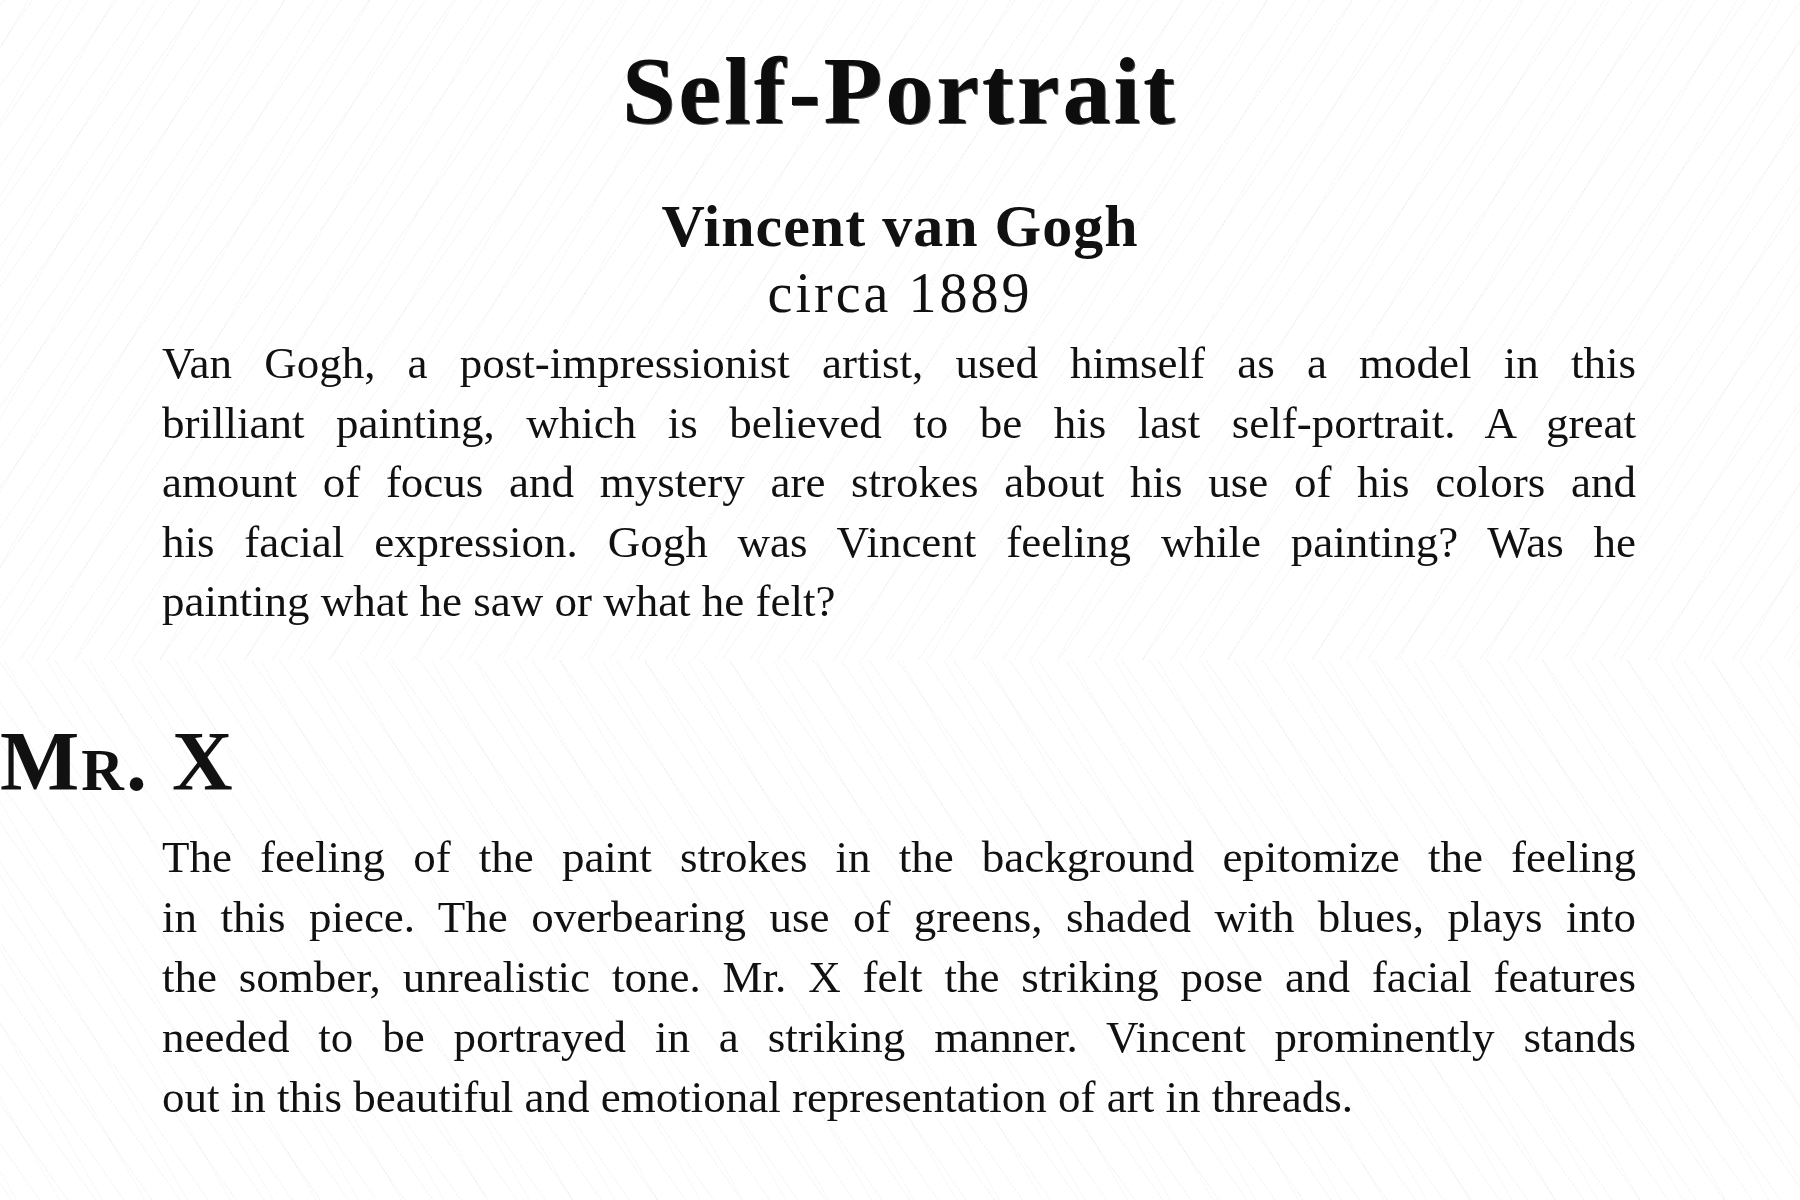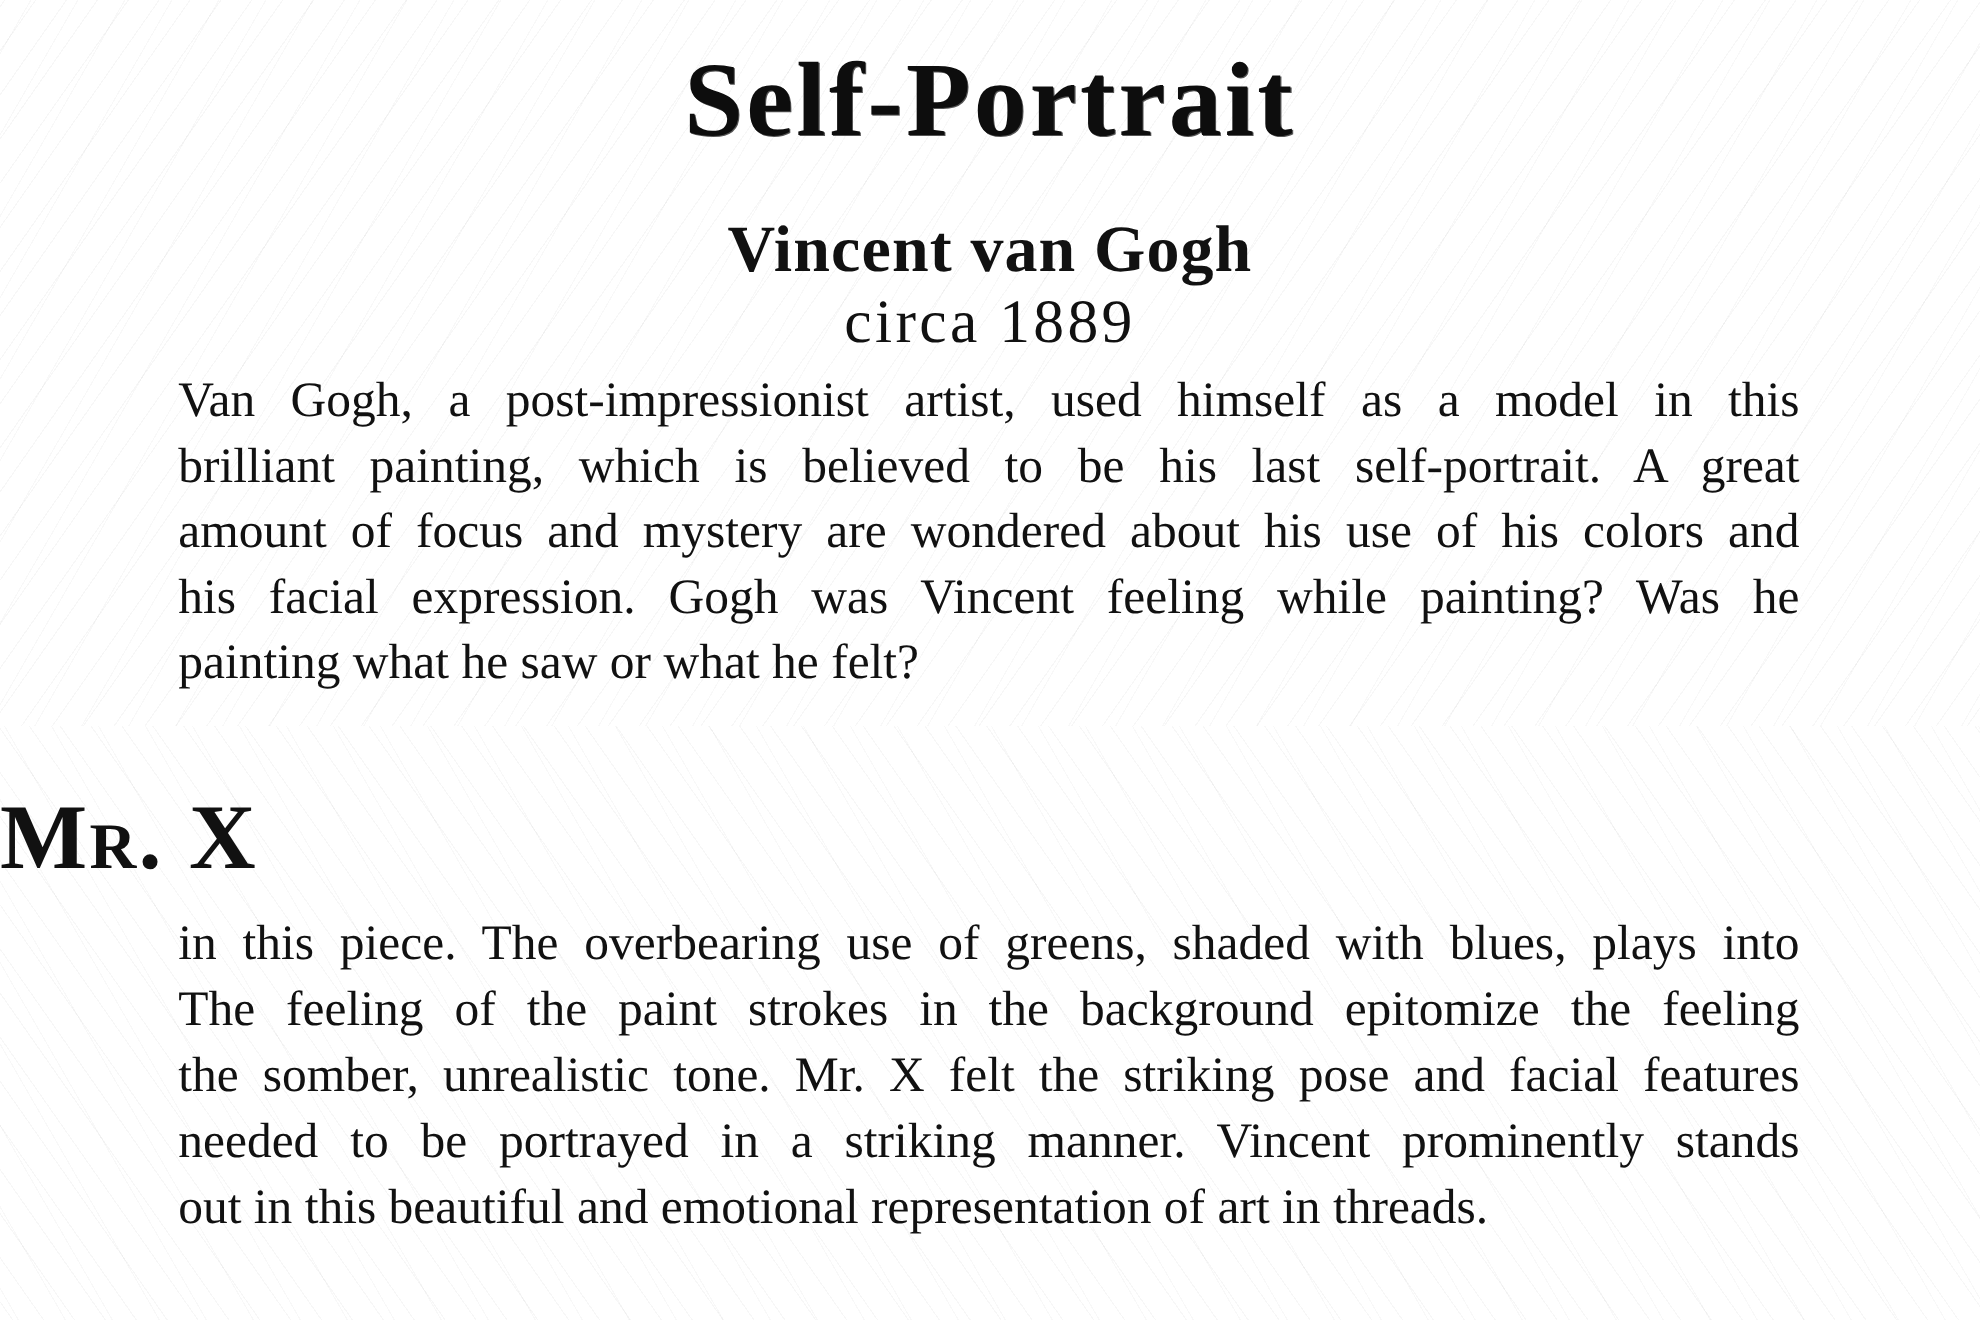--- a/index.html
+++ b/index.html
@@ -109,26 +109,26 @@
 <div class="texture-top"></div>
 <div class="texture-bottom"></div>
 
 <h1 class="abs title" style="margin:0;">Self-Portrait</h1>
 <div class="abs artist">Vincent van Gogh</div>
 <div class="abs date">circa 1889</div>
 
 <div class="paragraph p1">
   <span class="para-line">Van Gogh, a post-impressionist artist, used himself as a model in this</span>
   <span class="para-line">brilliant painting, which is believed to be his last self-portrait. A great</span>
-  <span class="para-line">amount of focus and mystery are wondered about his use of his colors and</span>
+  <span class="para-line">amount of focus and mystery are strokes about his use of his colors and</span>
   <span class="para-line">his facial expression. Gogh was Vincent feeling while painting? Was he</span>
   <span class="para-line last">painting what he saw or what he felt?</span>
 </div>
 
 <h2 class="abs author-heading" style="margin:0;">Mr. X</h2>
 
 <div class="paragraph p2">
+  <span class="para-line">The feeling of the paint strokes in the background epitomize the feeling</span>
   <span class="para-line">in this piece. The overbearing use of greens, shaded with blues, plays into</span>
-  <span class="para-line">The feeling of the paint strokes in the background epitomize the feeling</span>
   <span class="para-line">the somber, unrealistic tone. Mr. X felt the striking pose and facial features</span>
   <span class="para-line">needed to be portrayed in a striking manner. Vincent prominently stands</span>
   <span class="para-line last">out in this beautiful and emotional representation of art in threads.</span>
 </div>
 
 </body></html>

